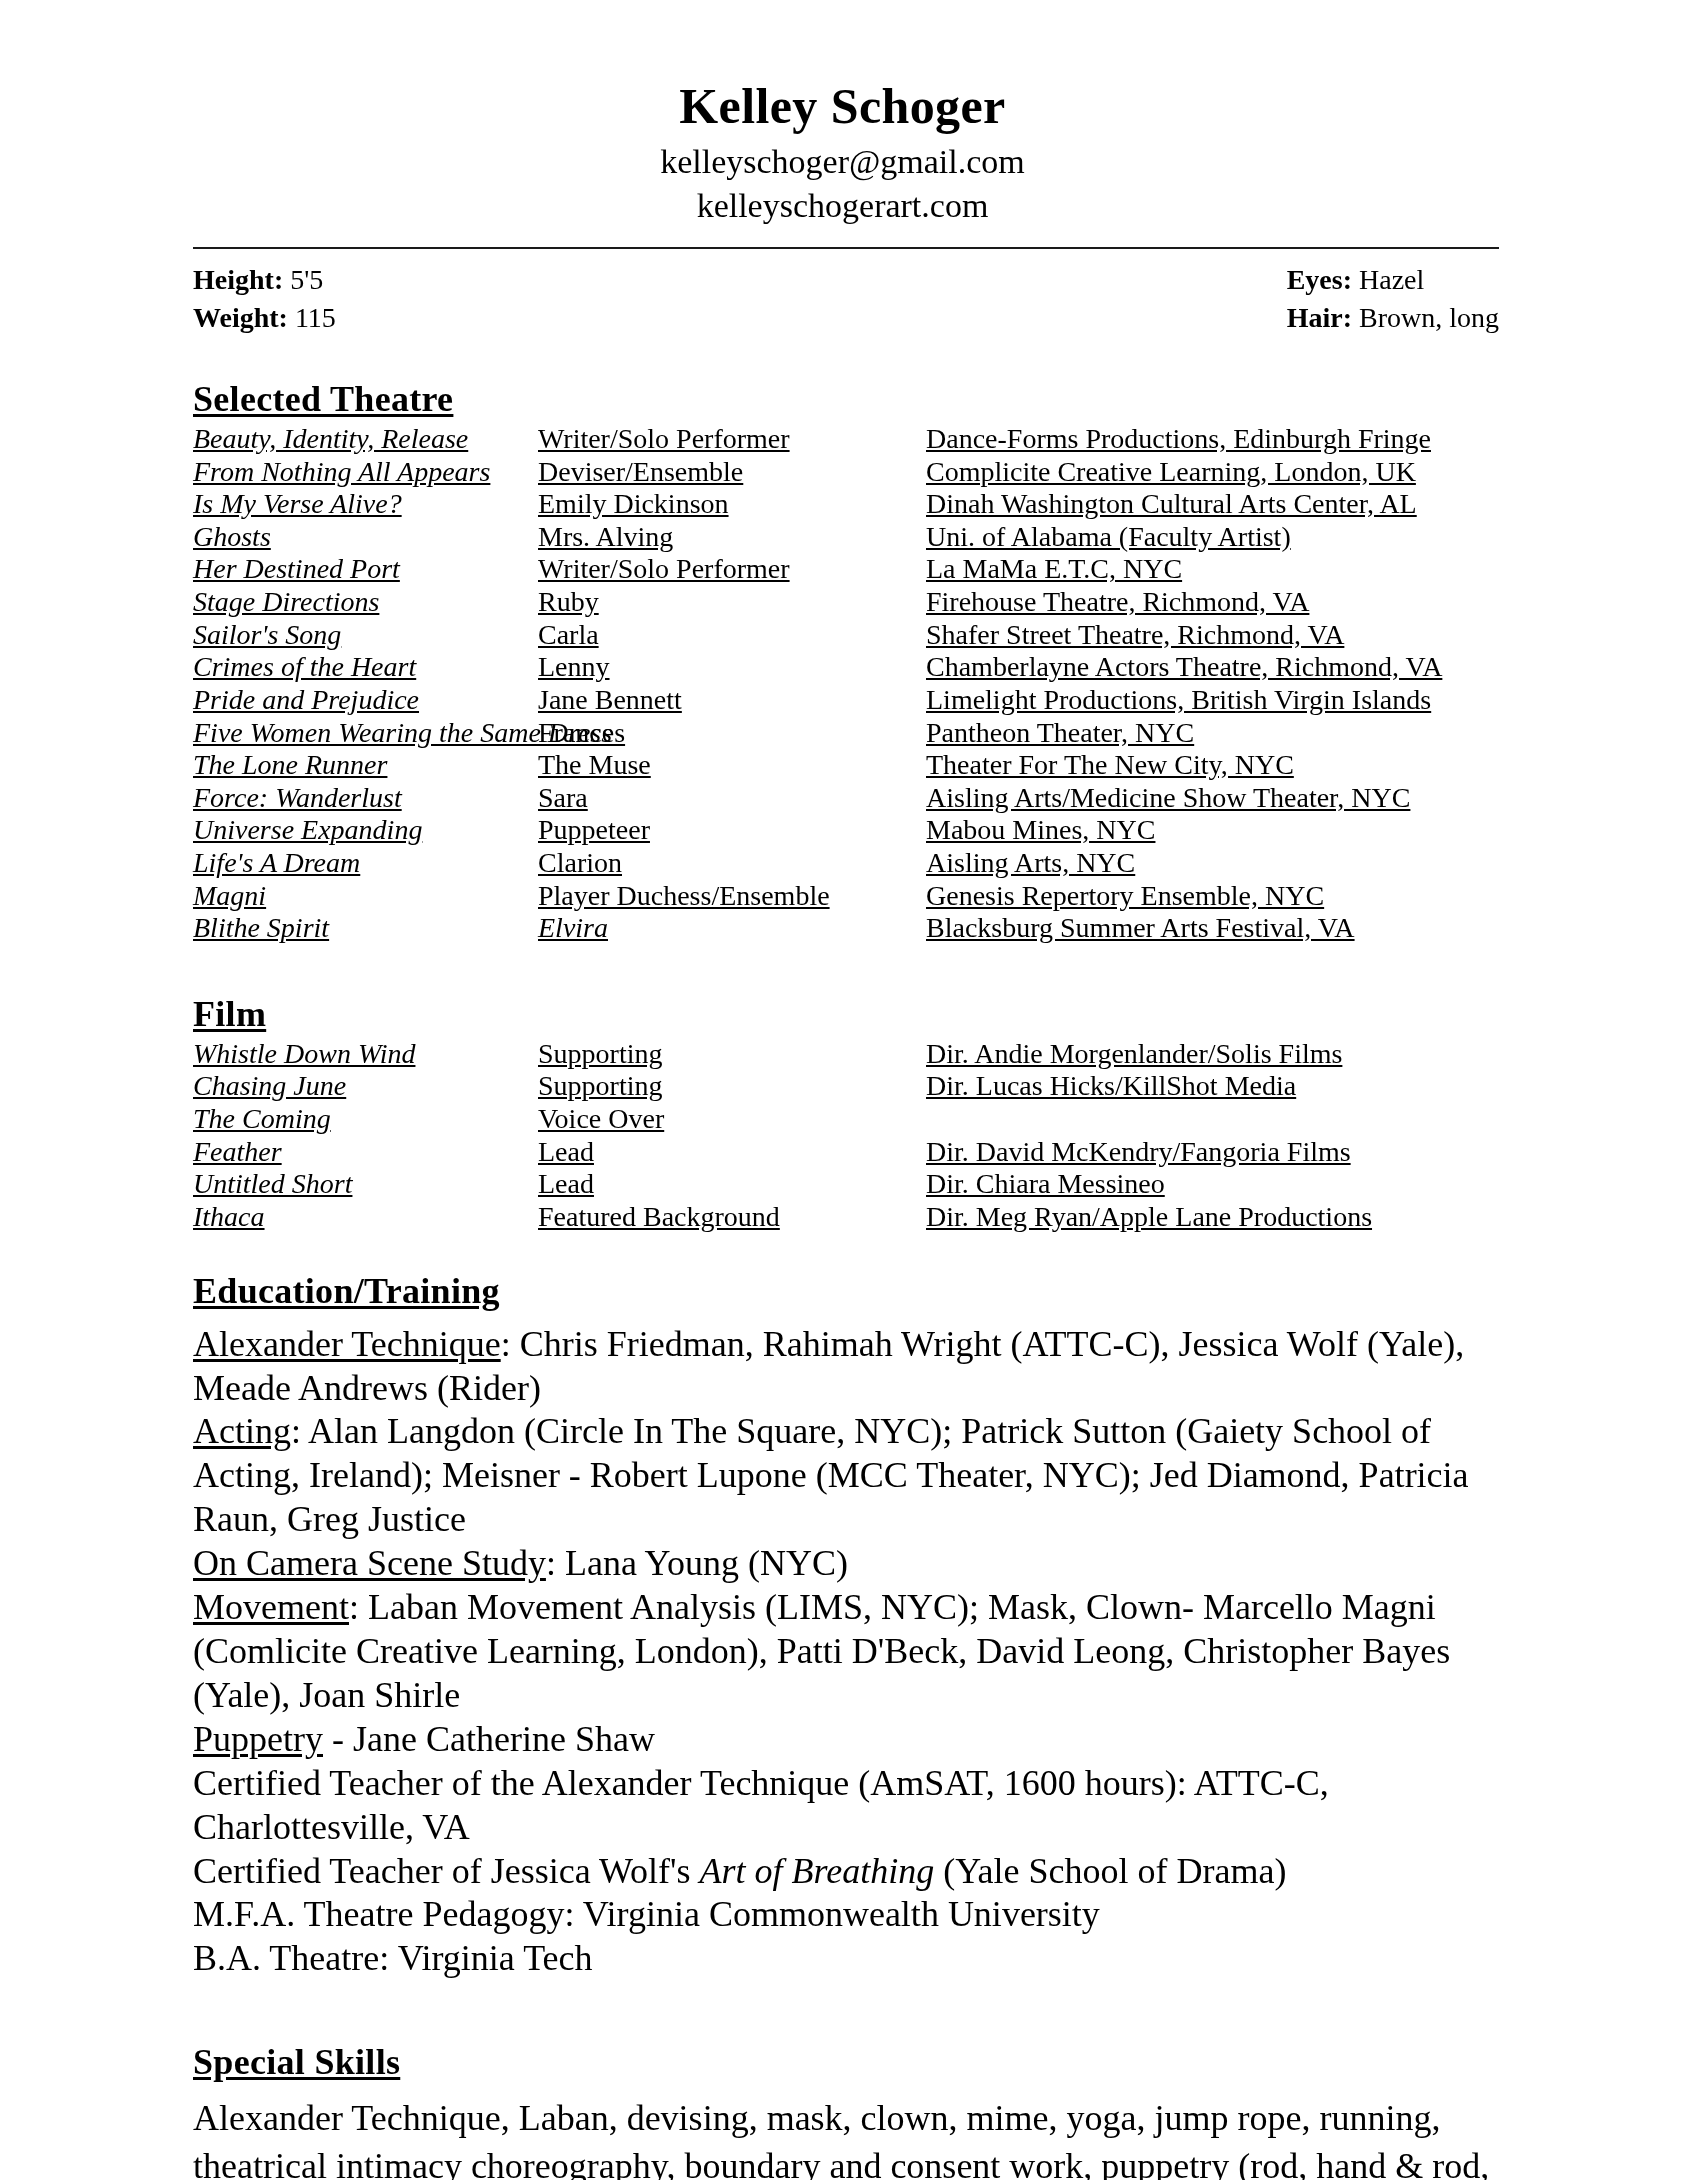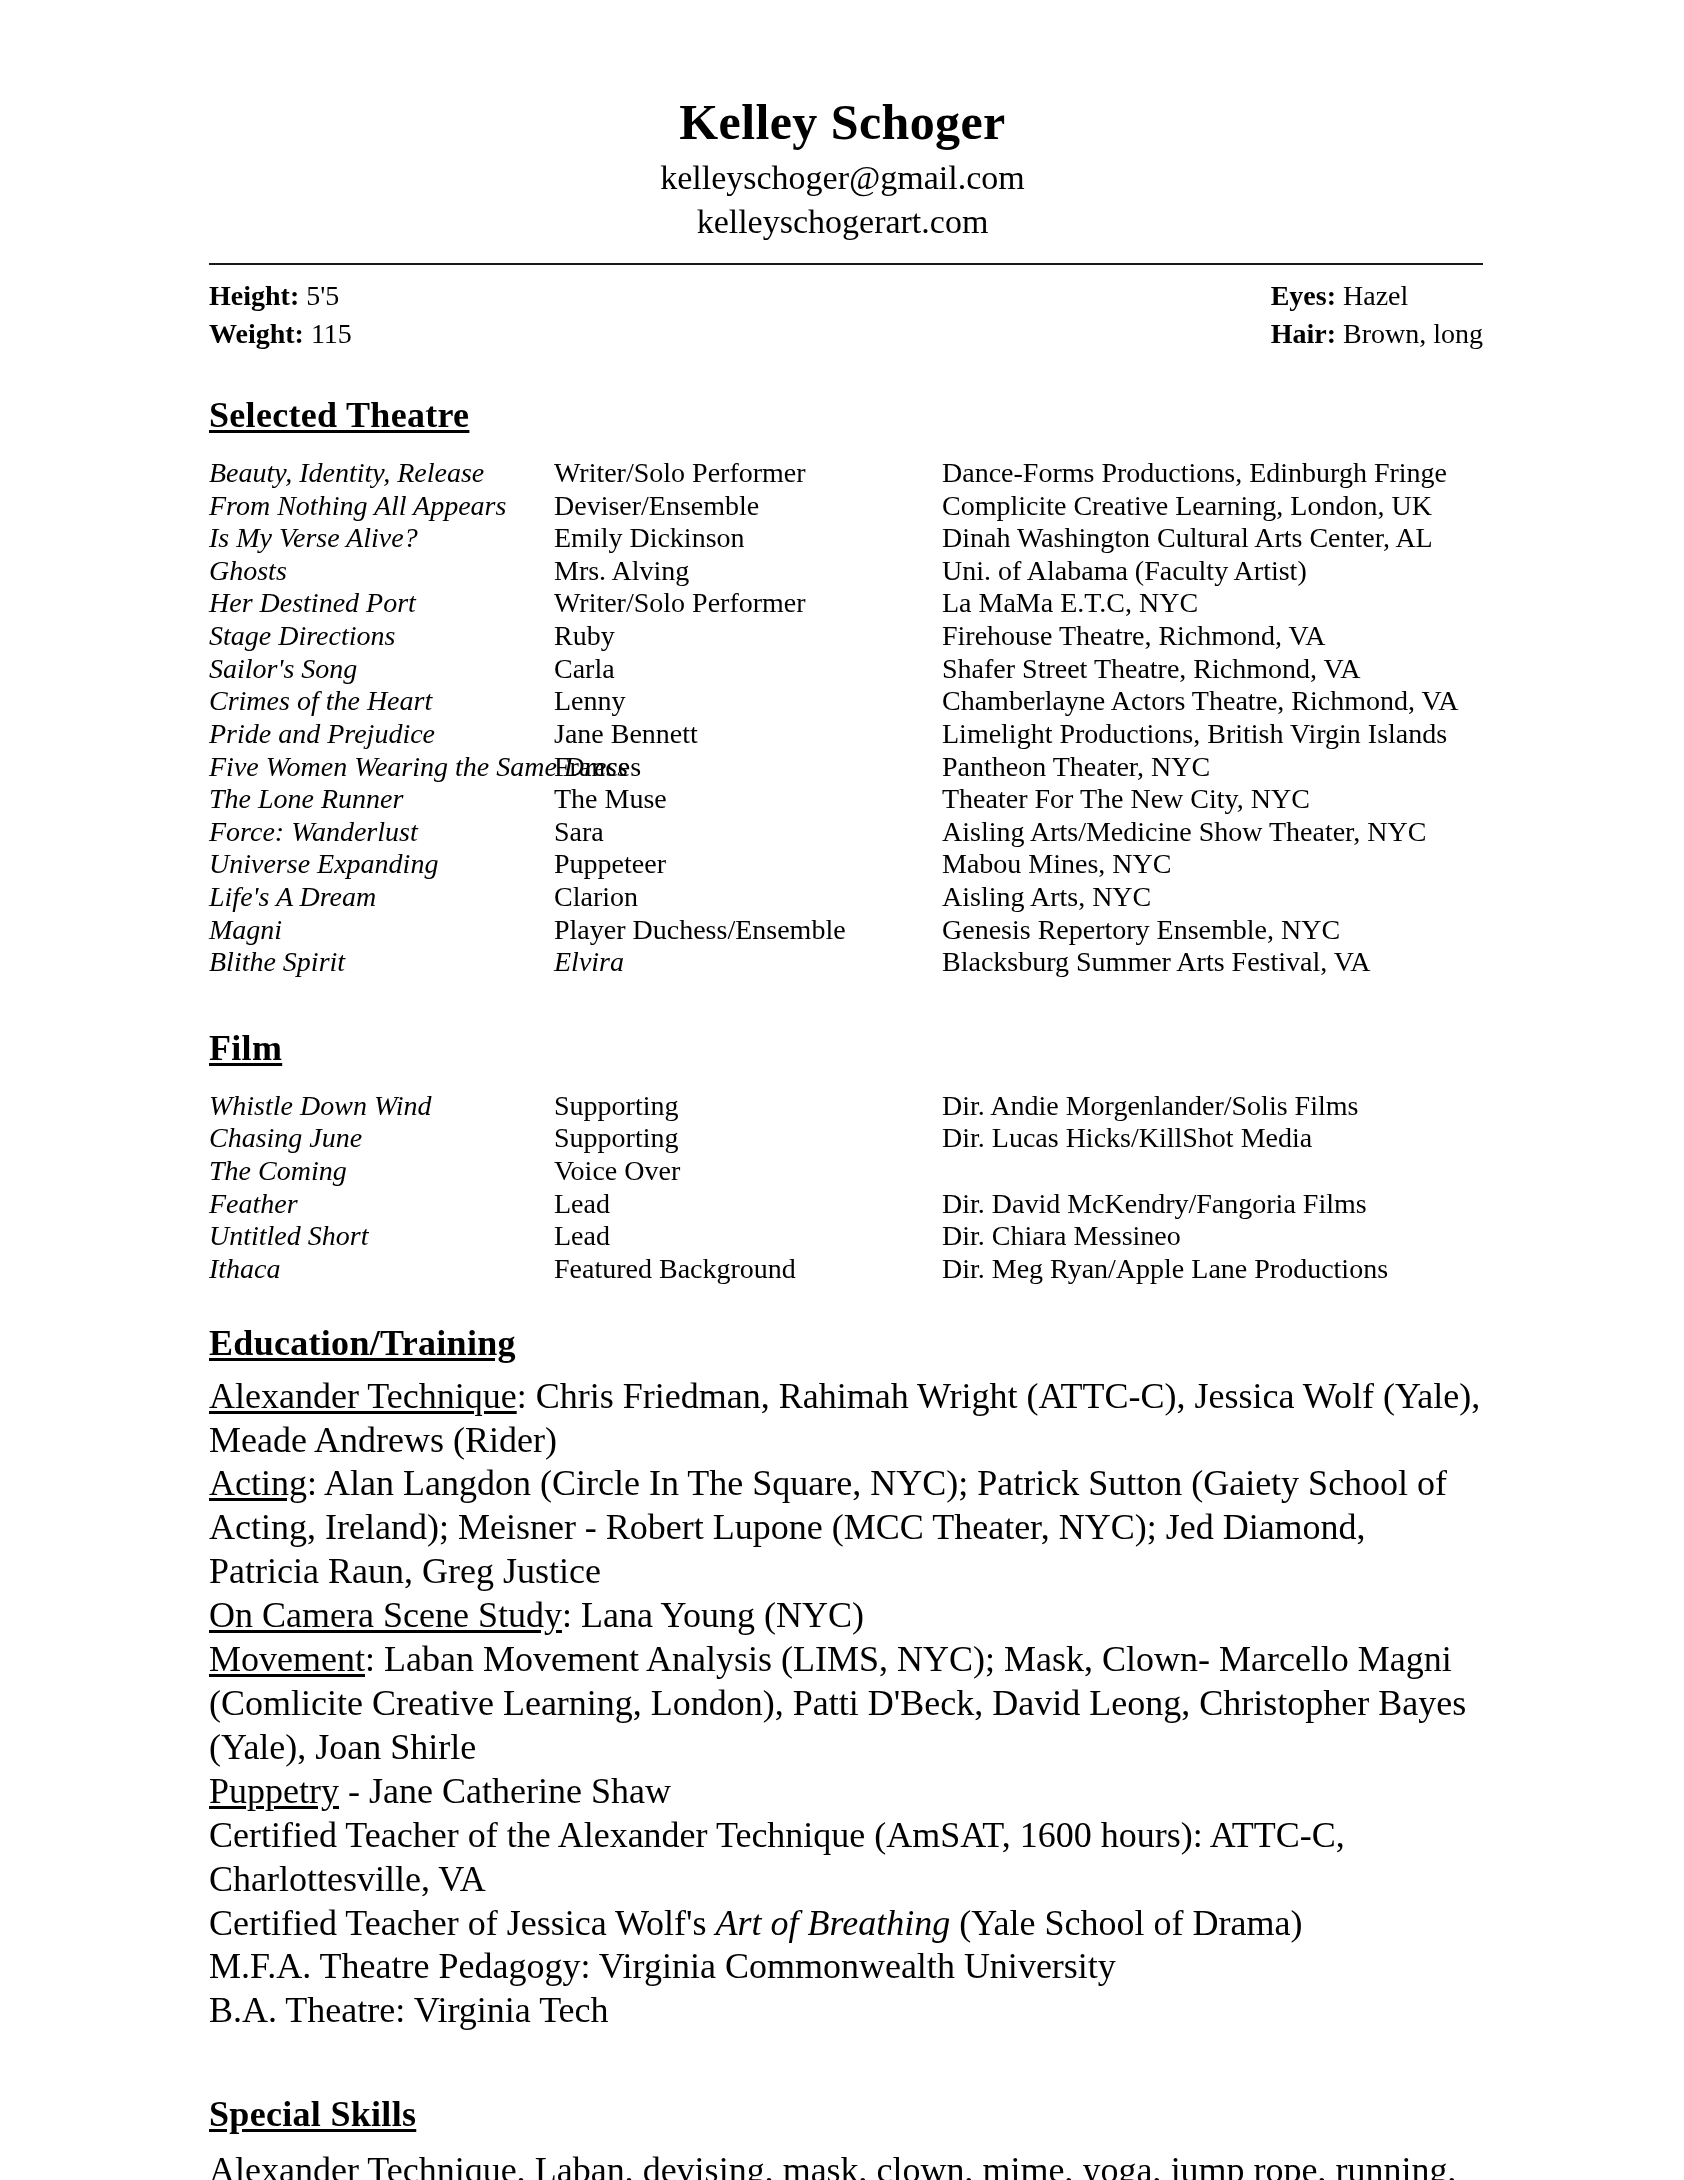--- a/index.html
+++ b/index.html
@@ -14,21 +14,21 @@
     color: #000000;
     position: relative;
     overflow: hidden;
   }
   .page {
     position: absolute;
     left: 0; top: 0;
     width: 1685px;
     height: 1621px;
     box-sizing: border-box;
-    padding: 16px;
+    padding: 0;
   }
 
   
   .header {
     text-align: center;
     padding-top: 81px;
   }
   .name {
     font-size: 50px;
     font-weight: bold;
@@ -73,21 +73,22 @@
   }
   .section-title {
     font-size: 36px;
     font-weight: bold;
     text-decoration: underline;
     text-underline-offset: 3.4px;
     letter-spacing: 0.3px;
     margin: 0;
   }
   .credits {
-    margin-top: 21px;
+    margin-top: 3px;
+    text-decoration: underline;
   }
   .credit-row {
     display: flex;
     align-items: baseline;
     font-size: 28px;
     line-height: 1.165;
     white-space: nowrap;
   }
   .c-title {
     width: 345px;

